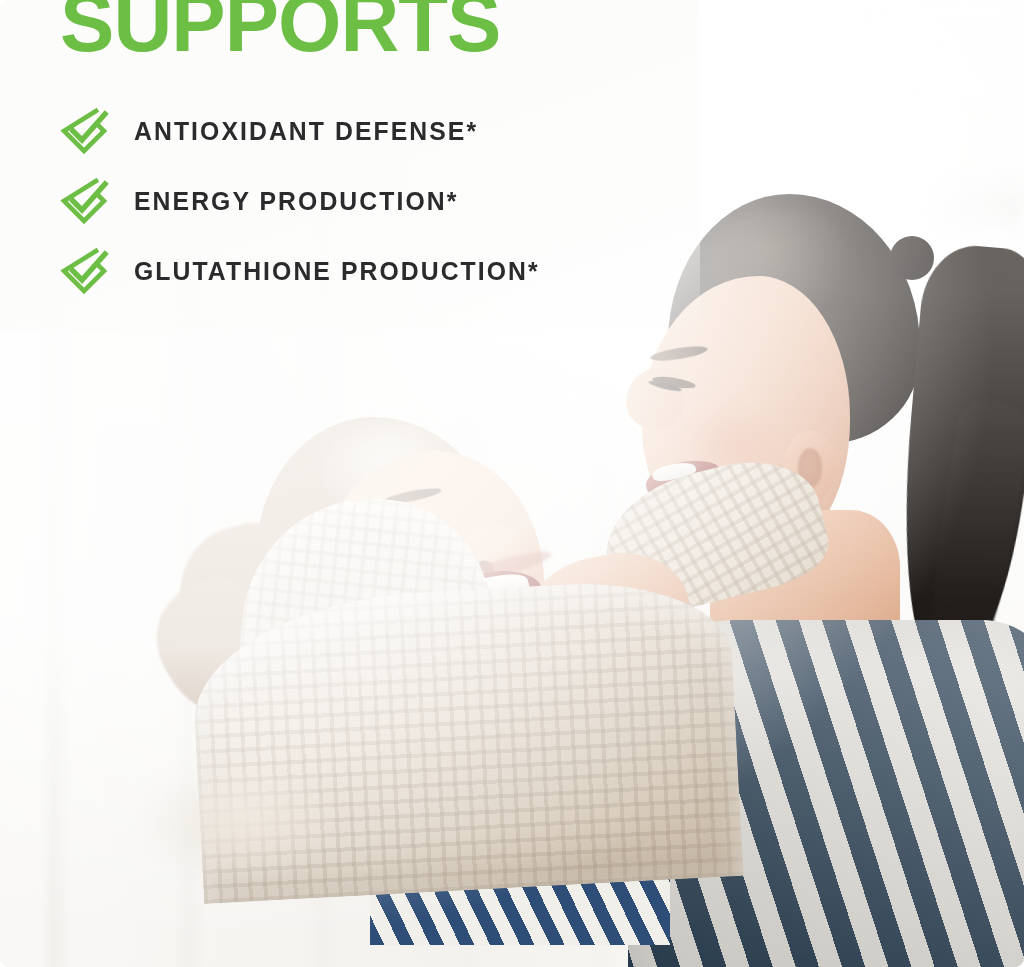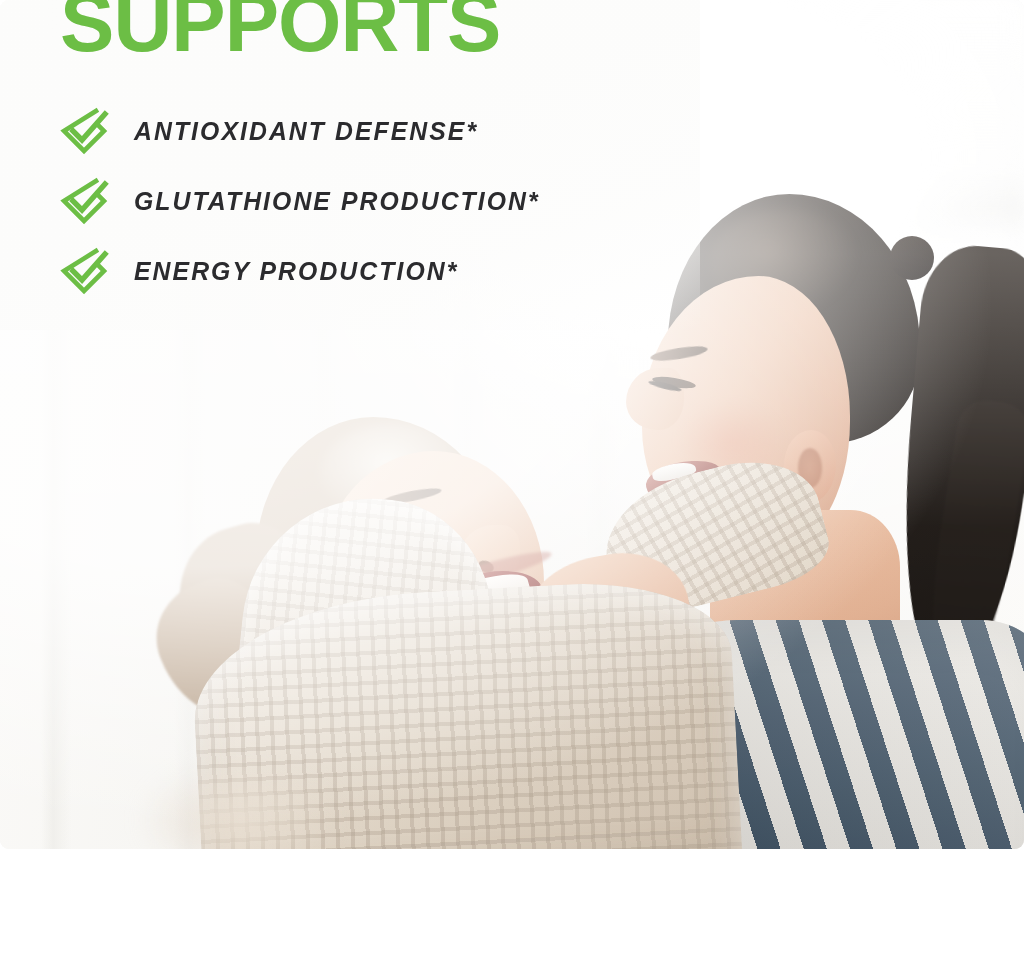--- a/index.html
+++ b/index.html
@@ -7,21 +7,21 @@
 
   html,body{
     width:1024px; height:967px;
     font-family:"Liberation Sans", sans-serif;
     background:#ffffff;
     overflow:hidden;
   }
 
   #stage{
     position:relative;
-    width:1024px; height:849px;
+    width:1024px; height:967px;
     overflow:hidden;
     background:#f7f6f4;
     border-radius:9px;
   }
 
   
   .photo{
     position:absolute; inset:0;
     overflow:hidden;
     background:
@@ -387,21 +387,21 @@
     font-size:84px;
     font-weight:700;
     line-height:.92;
     letter-spacing:-1px;
     color:#6CBE45;
     transform:scaleX(.97);
     transform-origin:left top;
     white-space:nowrap;
   }
 
-  .bullets{ position:absolute; left:58px; top:96px;font-style:italic; }
+  .bullets{ position:absolute; left:58px; top:96px; }
 
   .bullet{
     display:flex;
     align-items:center;
     height:70px;
   }
   .bullet .chk{
     width:52px; height:52px;
     flex:0 0 52px;
     display:block;
@@ -519,28 +519,28 @@
           <path d="M15 26 L24 35 L47 9" fill="none" stroke="#6CBE45" stroke-width="5.4" stroke-linecap="square" stroke-linejoin="miter"></path>
         </svg>
         <span class="btext">ANTIOXIDANT DEFENSE*</span>
       </div>
 
       <div class="bullet">
         <svg class="chk" viewBox="0 0 52 52">
           <path d="M38 6 L6 26 L26 46 L46 26 L40 20" fill="none" stroke="#6CBE45" stroke-width="4.6" stroke-linecap="square" stroke-linejoin="miter"></path>
           <path d="M15 26 L24 35 L47 9" fill="none" stroke="#6CBE45" stroke-width="5.4" stroke-linecap="square" stroke-linejoin="miter"></path>
         </svg>
-        <span class="btext">GLUTATHIONE PRODUCTION*</span>
+        <span class="btext">ENERGY PRODUCTION*</span>
       </div>
 
       <div class="bullet">
         <svg class="chk" viewBox="0 0 52 52">
           <path d="M38 6 L6 26 L26 46 L46 26 L40 20" fill="none" stroke="#6CBE45" stroke-width="4.6" stroke-linecap="square" stroke-linejoin="miter"></path>
           <path d="M15 26 L24 35 L47 9" fill="none" stroke="#6CBE45" stroke-width="5.4" stroke-linecap="square" stroke-linejoin="miter"></path>
         </svg>
-        <span class="btext">ENERGY PRODUCTION*</span>
+        <span class="btext">GLUTATHIONE PRODUCTION*</span>
       </div>
 
     </div>
   </div>
 
 
 </div>
 
 </body></html>

